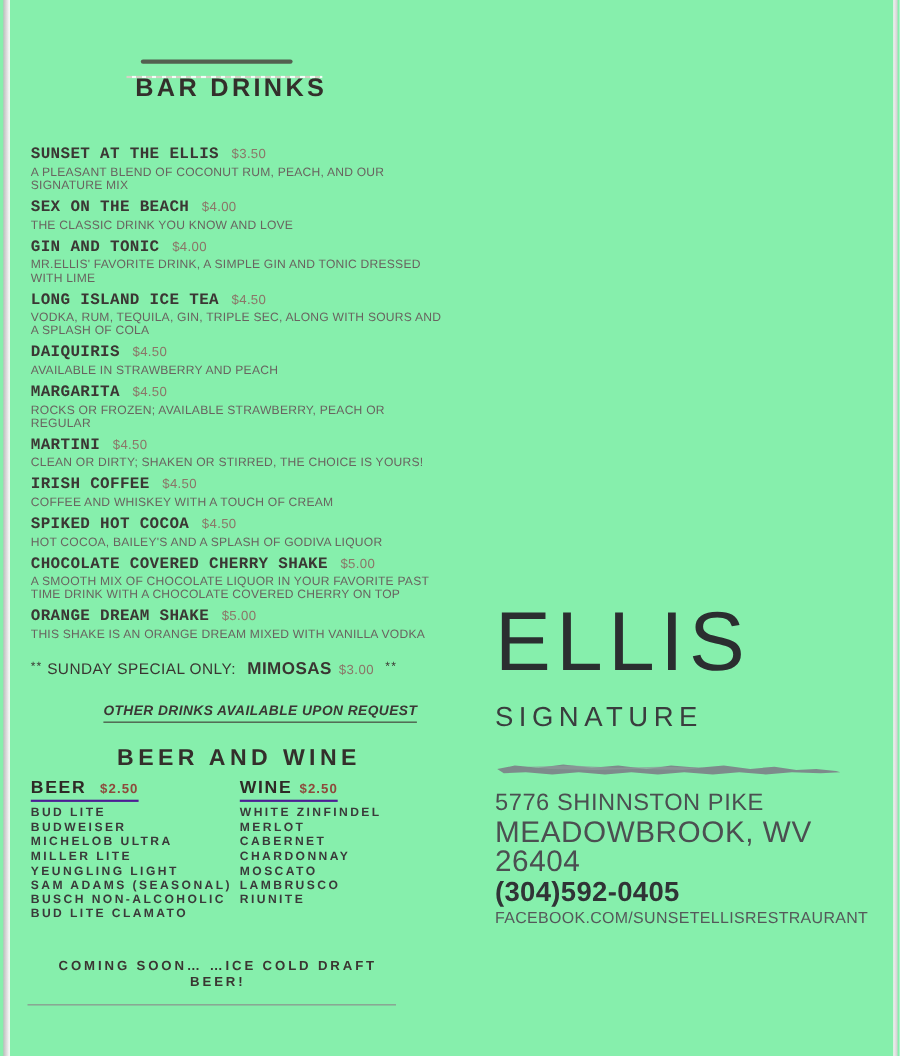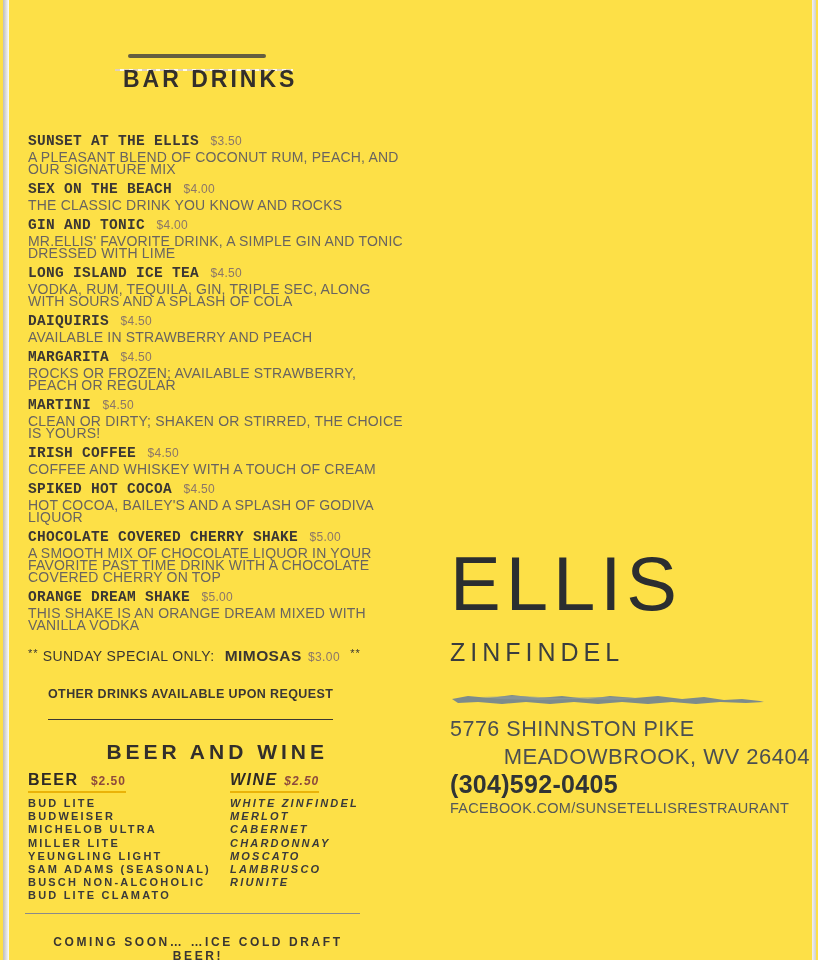--- a/index.html
+++ b/index.html
@@ -1,19 +1,19 @@
 <!DOCTYPE html>
 <html><head>
 <meta charset="utf-8">
 <style>
   html,body{margin:0;padding:0;background:#ffffff;}
   .page{
     position:relative;
     width:818px;height:960px;
-    background:#fde047;
+    background:#86efac;
     overflow:hidden;
     font-family:"Liberation Sans","DejaVu Sans",sans-serif;
     color:#3a3632;
   }
   
   .edge-left{position:absolute;left:3px;top:0;width:6px;height:960px;
     background:linear-gradient(to right,#bdbdbd,#e9e9e9 70%,#ffffff);}
   .edge-right{position:absolute;right:2px;top:0;width:4px;height:960px;
     background:linear-gradient(to left,#d0d0d0,#f2f2f2);}
   .artifact-darkbar{position:absolute;left:128px;top:54px;width:138px;height:4px;
@@ -26,43 +26,43 @@
   .bar-title{
     margin:0 0 0 95px;
     font-size:23px;font-weight:700;letter-spacing:3px;
     color:#332f2b;line-height:28px;
   }
   .items{margin-top:37px;}
   .item{margin-bottom:3px;}
   .item-line{line-height:20px;white-space:nowrap;}
   .item-name{font-size:14.5px;font-weight:600;letter-spacing:.3px;color:#3b3734;font-family:Liberation Mono, monospace;}
   .item-price{font-size:12px;color:#8b7668;margin-left:7px;letter-spacing:.3px;}
-  .item-desc{max-width:375px;font-size:14px;line-height:12px;
+  .item-desc{max-width:375px;font-size:11px;line-height:12px;
     color:#696460;letter-spacing:.2px;}
 
   .special{margin-top:15px;font-size:14px;color:#3a3632;letter-spacing:.4px;line-height:20px;}
   .special .ast{font-size:11px;letter-spacing:1px;position:relative;top:-4px;color:#3a3632;}
   .special .sp-name{font-size:15.5px;font-weight:600;margin:0 2px 0 6px;}
   .special .sp-price{font-size:12px;color:#8b7668;margin-right:6px;}
 
   .note-row{margin-top:17px;margin-left:20px;}
   .note{
     display:inline-block;
-    font-size:12.5px;font-weight:700;letter-spacing:.4px;
-    color:#3b3734;border-bottom:1.5px solid #3c3833;padding-bottom:18px;
+    font-size:12.5px;font-style:italic;font-weight:700;letter-spacing:.4px;
+    color:#3b3734;border-bottom:1.5px solid #3c3833;padding-bottom:3px;margin-left:46px;
   }
 
   .bw-title{
     margin:19px 0 0 0;width:300px;text-align:right;
     font-size:21px;font-weight:700;letter-spacing:4px;color:#332f2b;line-height:25px;
   }
   .bw-cols{display:flex;margin-top:7px;}
   .bw-col{width:190px;}
-  .bw-col.wine{width:170px;margin-left:12px;font-style:italic;}
-  .bw-head{display:inline-block;border-bottom:2px solid #eab308;padding-bottom:1px;
+  .bw-col.wine{width:170px;margin-left:0;}
+  .bw-head{display:inline-block;border-bottom:2px solid #4c1d95;padding-bottom:1px;
     line-height:17px;white-space:nowrap;}
   .bw-label{font-size:16px;font-weight:700;letter-spacing:1.5px;color:#2e2a26;}
   .bw-price{font-size:12px;font-weight:700;letter-spacing:1px;color:#8e4a3c;margin-left:8px;}
   .wine .bw-price{margin-left:2px;}
   .bw-list{list-style:none;margin:4px 0 0 0;padding:0;}
   .bw-list li{
     font-size:11px;font-weight:600;letter-spacing:2.2px;
     color:#3a3a3a;line-height:13.2px;white-space:nowrap;
   }
   .coming{
@@ -77,21 +77,21 @@
     font-size:76px;line-height:80px;font-weight:400;
     letter-spacing:5px;color:#2b2e30;
   }
   .brand-line2{margin-top:16px;}
   .brand-line3{
     margin-top:14px;font-size:25px;line-height:28px;
     letter-spacing:5px;color:#3a3d3e;font-weight:400;
   }
   .brush{margin-top:26px;display:block;}
   .addr1{margin-top:8px;font-size:21.5px;line-height:27px;color:#4b4f51;letter-spacing:.5px;}
-  .addr2{font-size:22px;line-height:27px;color:#4b4f51;letter-spacing:.5px;text-align:right;}
+  .addr2{font-size:27px;line-height:27px;color:#4b4f51;letter-spacing:.5px;}
   .phone{font-size:25px;line-height:29px;color:#303436;font-weight:600;letter-spacing:.3px;}
   .facebook{font-size:14.5px;line-height:19px;color:#55585a;letter-spacing:.3px;}
 </style>
 </head>
 <body>
 
 <div class="page">
 
   <div class="edge-left"></div>
   <div class="edge-right"></div>
@@ -110,21 +110,21 @@
           <span class="item-price">$3.50</span>
         </div>
         <div class="item-desc">A PLEASANT BLEND OF COCONUT RUM, PEACH, AND OUR SIGNATURE MIX</div>
       </div>
 
       <div class="item">
         <div class="item-line">
           <span class="item-name">SEX ON THE BEACH</span>
           <span class="item-price">$4.00</span>
         </div>
-        <div class="item-desc">THE CLASSIC DRINK YOU KNOW AND ROCKS</div>
+        <div class="item-desc">THE CLASSIC DRINK YOU KNOW AND LOVE</div>
       </div>
 
 
       <div class="item">
         <div class="item-line">
           <span class="item-name">GIN AND TONIC</span>
           <span class="item-price">$4.00</span>
         </div>
         <div class="item-desc">MR.ELLIS' FAVORITE DRINK, A SIMPLE GIN AND TONIC DRESSED WITH LIME</div>
       </div>
@@ -244,21 +244,21 @@
     </div>
 
     <div class="coming">COMING SOON… …ICE COLD DRAFT BEER!</div>
 
   </div>
 
   <div class="rule"></div>
 
   <div class="right-col">
     <div class="brand-line2">ELLIS</div>
-    <div class="brand-line3">ZINFINDEL</div>
+    <div class="brand-line3">SIGNATURE</div>
 
     <svg class="brush" width="318" height="16" viewBox="0 0 318 16">
       <path fill="#7d8b8b" d="M2 7 L18 4 L40 6 L62 3 L88 6 L112 4 L138 7 L160 4 L185 6 L208 4 L232 7 L254 5 L274 8 L292 7 L310 9 L314 10 L296 11 L270 10 L246 12 L222 10 L198 12 L172 10 L148 12 L124 10 L100 12 L76 10 L52 12 L28 10 L8 11 Z"></path>
       <path fill="#8d9a9a" d="M30 5 L70 4 L110 6 L150 5 L190 6 L170 8 L130 7 L90 8 L50 7 Z" opacity="0.7"></path>
     </svg>
 
     <div class="addr1">5776 SHINNSTON PIKE</div>
     <div class="addr2">MEADOWBROOK, WV 26404</div>
     <div class="phone">(304)592-0405</div>
     <div class="facebook">FACEBOOK.COM/SUNSETELLISRESTRAURANT</div>

